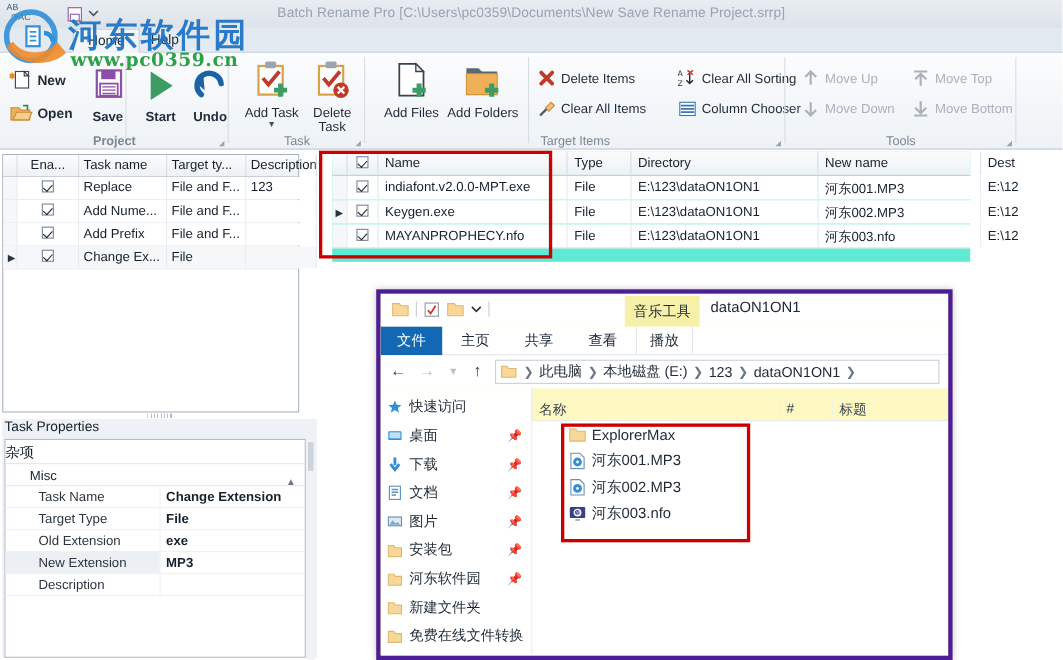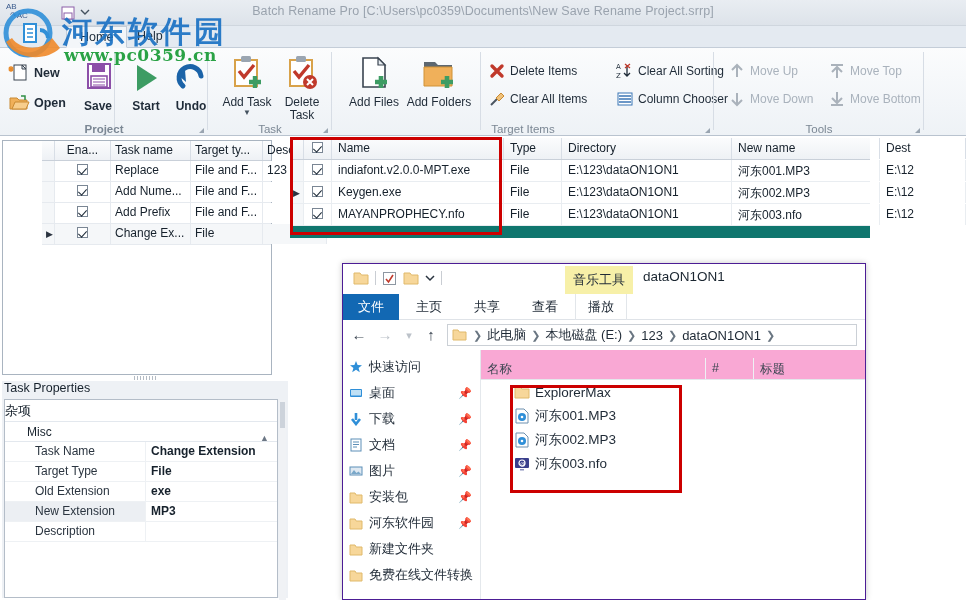--- a/index.html
+++ b/index.html
@@ -71,21 +71,21 @@
   .rsmall.dim { color: #a9b2bc; }
   .rsmall-icon { position: absolute; left: 0; top: 2px; width: 18px; height: 18px; }
 
   
   .rmini { position: absolute; height: 26px; line-height: 26px; font-size: 12.5px; color: #1f2b38; padding-left: 28px;}
   .rmini-ic { position: absolute; left: 2px; top: 3px; width: 22px; height: 20px; }
 
   
   .panel-taskgrid {
     position: absolute; left: 2px; top: 140px; width: 270px; height: 235px;
-    background: #fff; border: 1px solid #a9b4c0; padding-left: 39px;
+    background: #fff; border: 1px solid #a9b4c0;
   }
   .tg-head {
     display: flex; height: 20px; background: linear-gradient(#fbfcfd,#eef1f5);
     border-bottom: 1px solid #c9d0d9;
   }
   .tg-head > div {
     border-right: 1px solid #d8dee6; padding: 2px 4px; font-size: 12px; color: #16212c;
     overflow: hidden; white-space: nowrap;
   }
   .tg-row { display: flex; height: 21px; border-bottom: 1px solid #e6eaef; }
@@ -147,22 +147,22 @@
   .props-scroll {
     position: absolute; right: 2px; top: 19px; width: 7px; height: 200px; background: #f0f2f5;
   }
   .props-scroll::before {
     content: ""; position: absolute; left: 1px; top: 2px; width: 5px; height: 26px;
     background: #cdd3db;
   }
 
   
   .panel-main {
-    position: absolute; left: 290px; top: 138px; width: 580px; height: 100px;
-    background: #0f766e;
+    position: absolute; left: 302px; top: 138px; width: 580px; height: 100px;
+    background: #5eead4;
   }
   .mg-head { display: flex; height: 22px; background: linear-gradient(#fbfcfd,#eef1f5); border-bottom: 1px solid #c9d0d9; }
   .mg-head > div {
     border-right: 1px solid #d8dee6; padding: 3px 6px; font-size: 12px; color: #16212c;
     white-space: nowrap; overflow: hidden;
   }
   .mg-row { display: flex; height: 22px; border-bottom: 1px solid #e9edf1; }
   .mg-row > div {
     border-right: 1px solid #e9edf1; padding: 3px 6px; font-size: 12px; color: #16212c;
     white-space: nowrap; overflow: hidden; background: #fff;
@@ -176,21 +176,21 @@
   .m-new  { width: 148px; flex: none; }
   .m-dest { width: 86px; flex: none; }
   .green { color: #2f8f3e; }
 
   
   .redbox { position: absolute; border: 3px solid #cc0000; pointer-events: none; }
 
   
   .explorer {
     position: absolute; left: 342px; top: 263px; width: 524px; height: 337px;
-    background: #f9a8d4; border: 1px solid #4c1d95;
+    background: #fef9c3; border: 4px solid #4c1d95;
     box-shadow: 0 0 6px rgba(0,0,0,.22);
     overflow: hidden;
   }
   .ex-titlebar { height: 30px; background: #ffffff; position: relative; }
   .ex-qat { position: absolute; left: 10px; top: 5px; height: 18px; display: flex; align-items: center; gap: 6px; }
   .ex-div { width: 1px; height: 14px; background: #c9cdd3; }
   .ex-ctx {
     position: absolute; left: 222px; top: 2px; width: 68px; height: 28px;
     background: #f7f0a8; text-align: center; line-height: 28px;
     font-size: 13px; color: #1f2a36;

